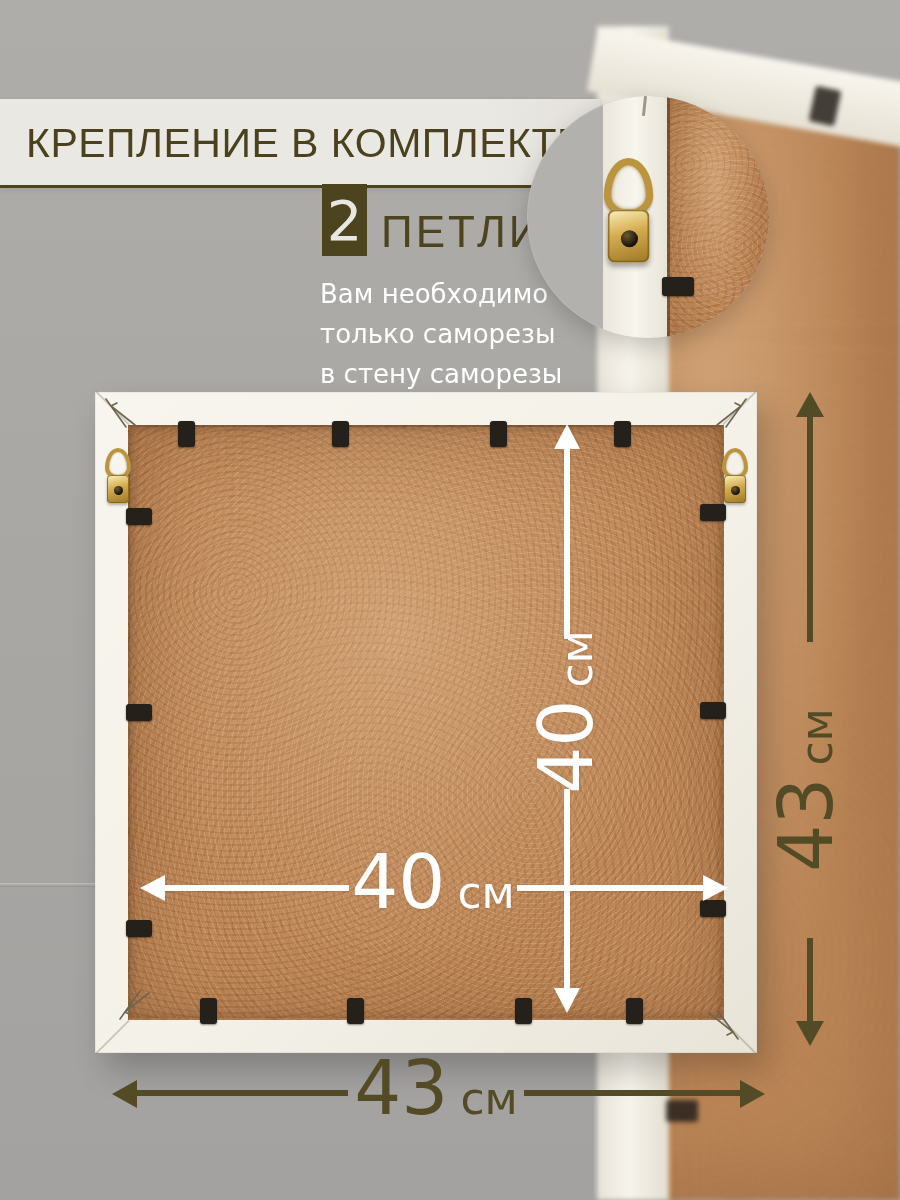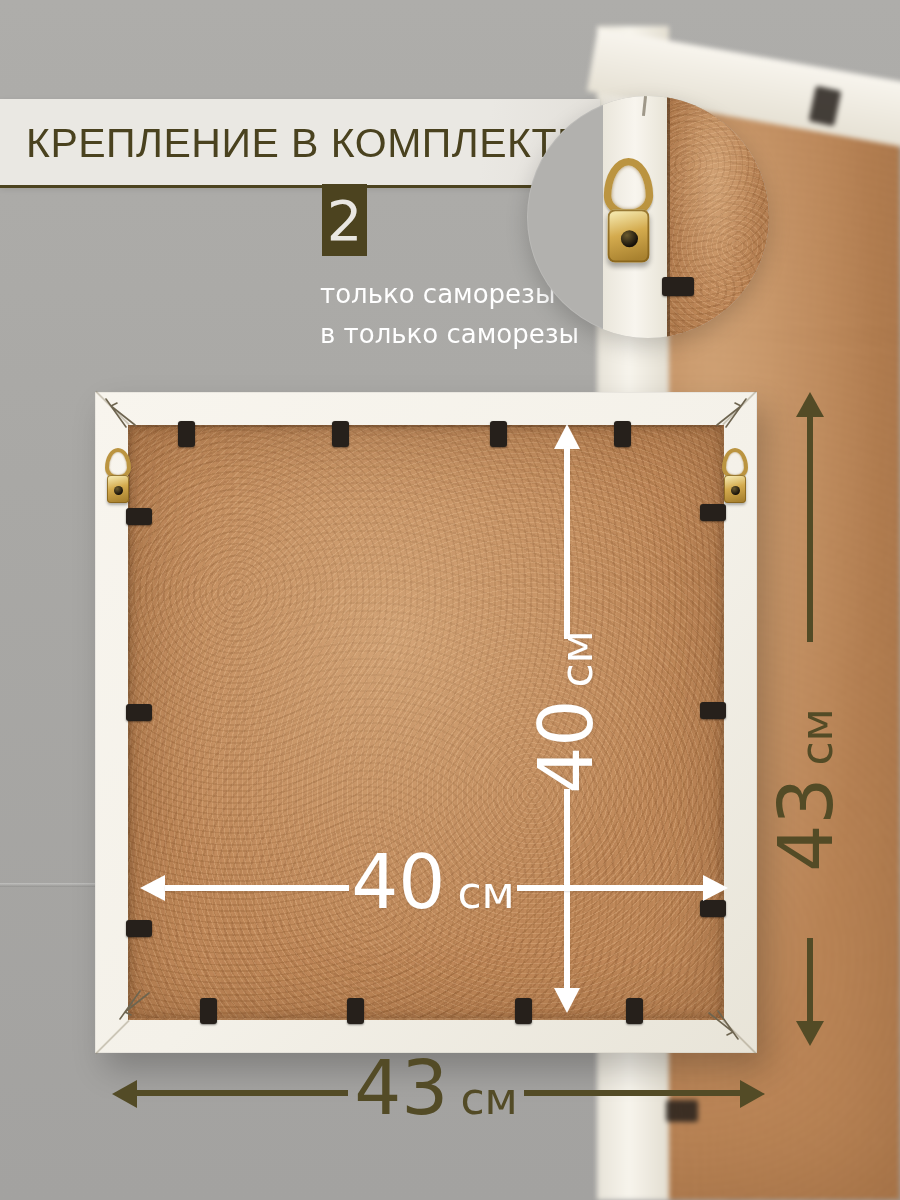--- a/index.html
+++ b/index.html
@@ -160,24 +160,26 @@
   <div class="backdrop-seam"></div>
 
   <div class="band">
     <h1>КРЕПЛЕНИЕ В КОМПЛЕКТЕ</h1>
   </div>
   <div class="band-rule"></div>
 
   <div class="count-box">
     <span>2</span>
   </div>
+  <div class="count-label">ПЕТЛИ</div>
 
   <div class="desc">
+    <div>Вам необходимо</div>
     <div>только саморезы</div>
-    <div>в только саморезы</div>
+    <div>в стену саморезы</div>
   </div>
 
   <div class="inset">
     <div class="inset-bar"></div>
     <div class="inset-mdf mdf-tex"></div>
     <div class="inset-notch"></div>
     <div class="hanger lg" style="left:73px;top:62px;">
       <span class="ring"></span>
       <span class="plate">
           <span class="screw"></span>

